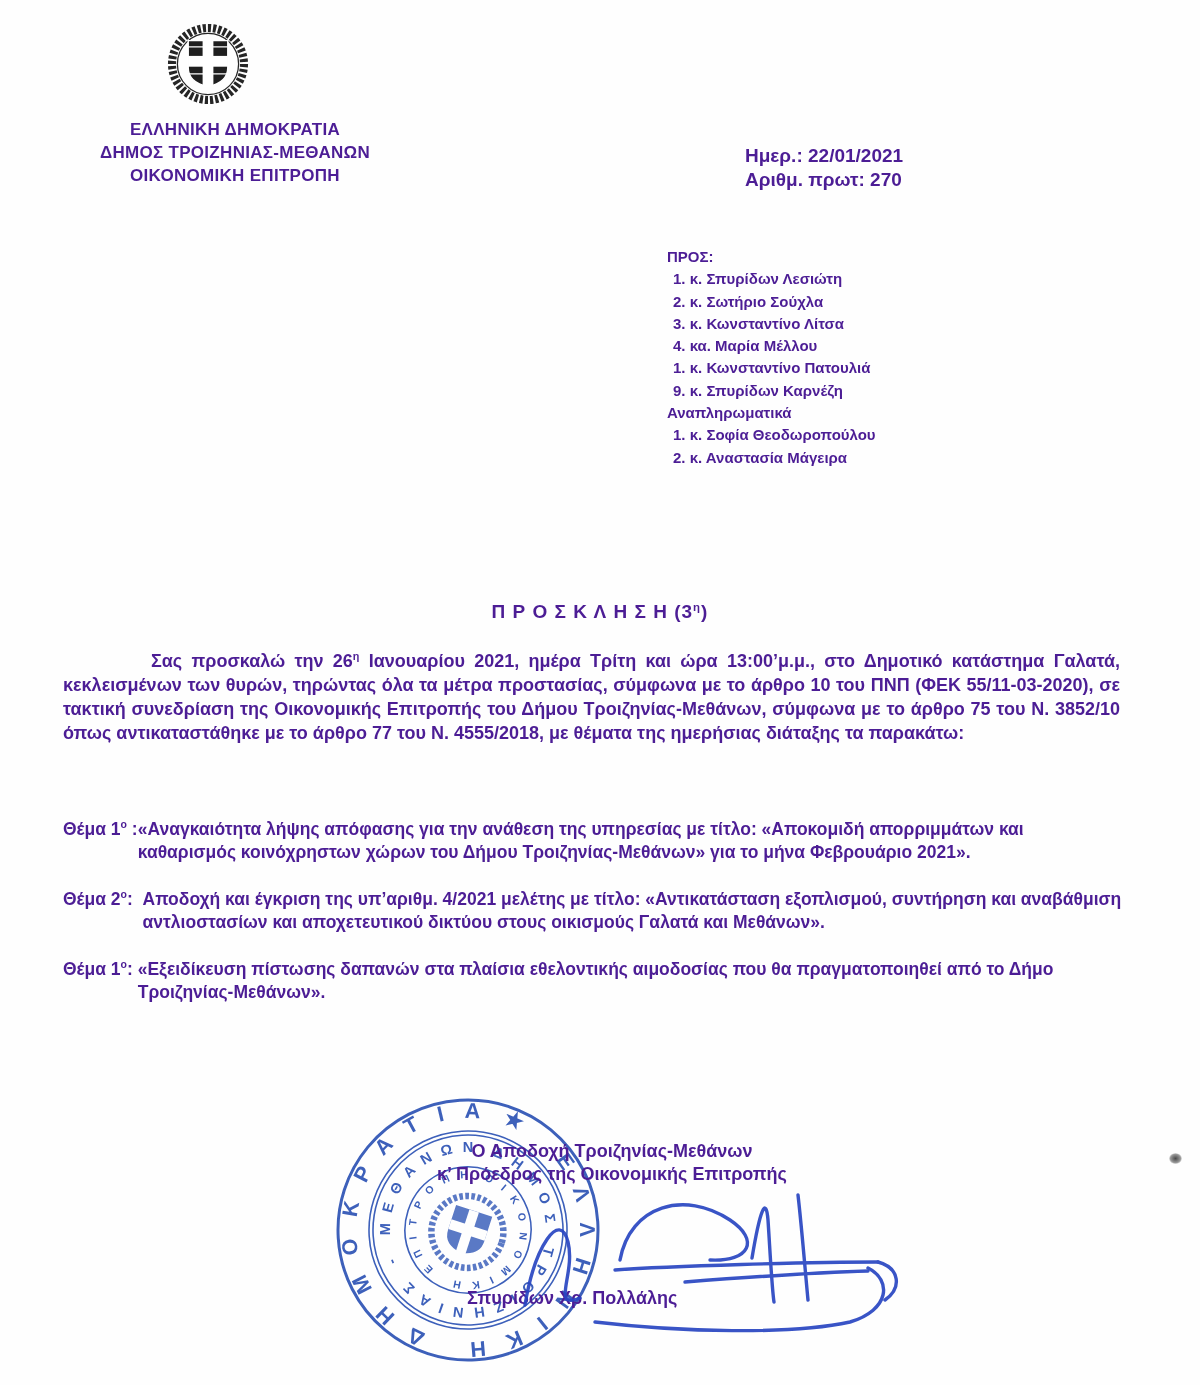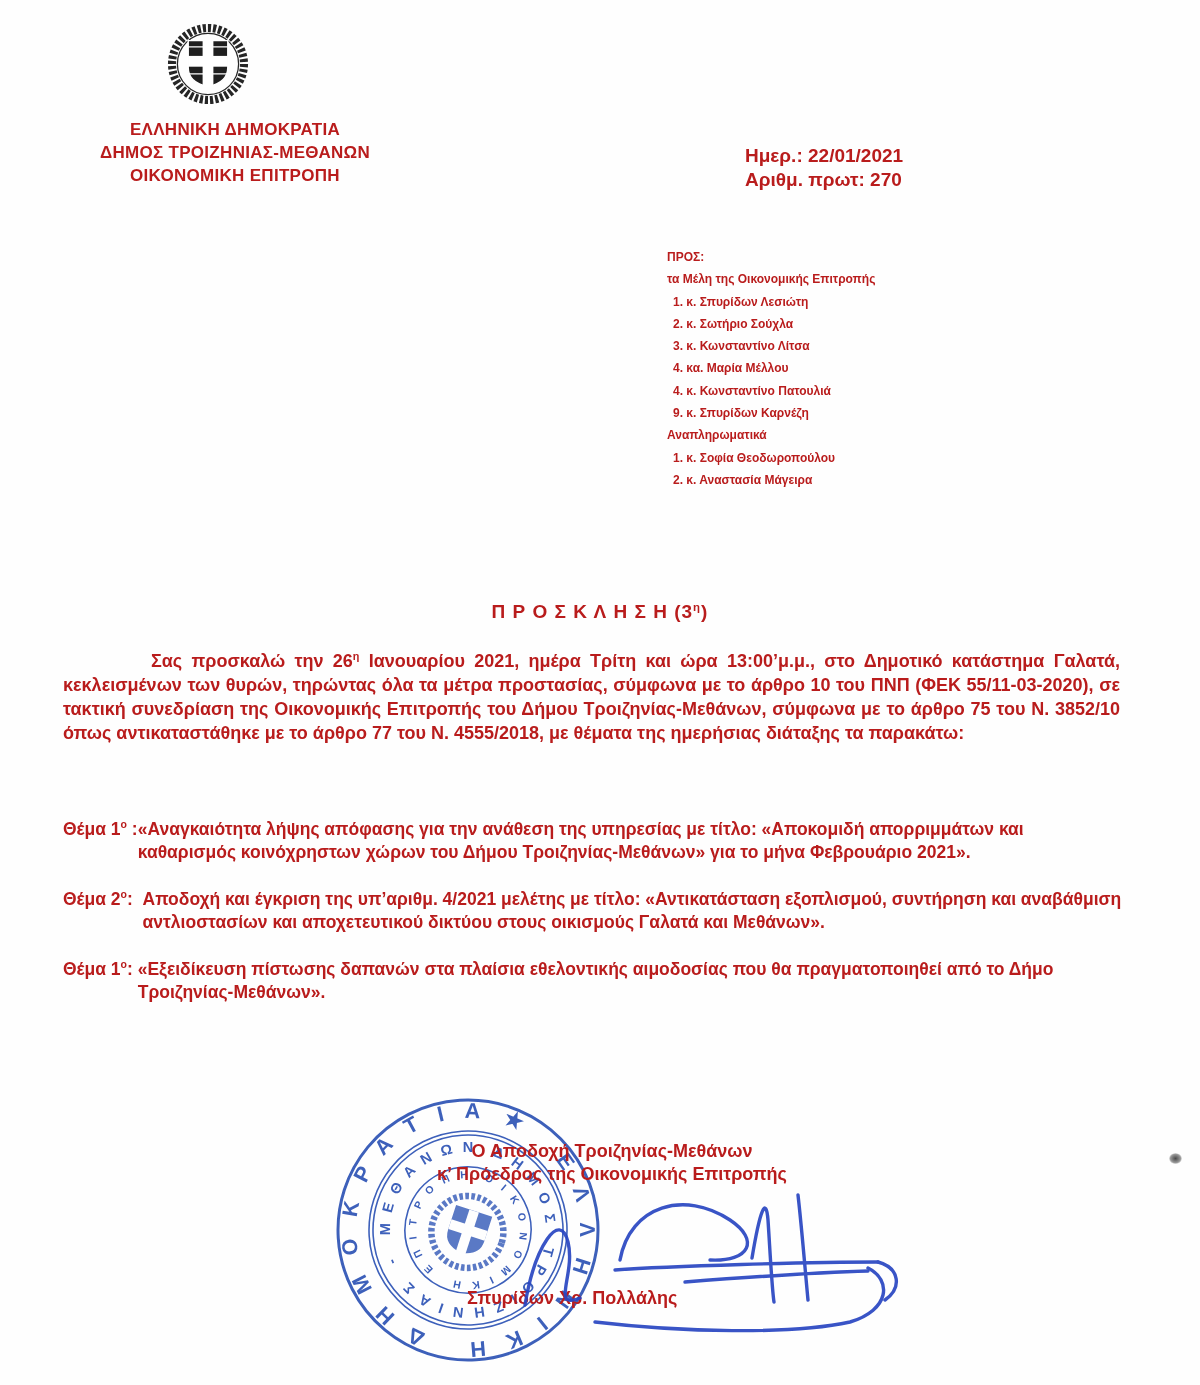--- a/index.html
+++ b/index.html
@@ -1,32 +1,32 @@
 <!DOCTYPE html>
 <html><head>
 <meta charset="utf-8">
 <style>
   html,body{margin:0;padding:0;background:#ffffff;}
   .page{
     position:relative; width:1200px; height:1385px; overflow:hidden;
     background:#fefefe;
     font-family:"Liberation Sans", sans-serif;
-    font-weight:700; color:#b91c1c;
+    font-weight:700; color:#4c1d95;
     -webkit-font-smoothing:antialiased;
   }
   .abs{position:absolute;}
   
   .emblem-top{left:163px; top:16px; width:90px; height:96px;}
   
   .org-block{left:70px; top:118px; width:330px; text-align:center;
     font-size:17px; line-height:23px; letter-spacing:.3px; z-index:2;}
   
   .meta-block{left:745px; top:144px; width:300px; font-size:19px; line-height:24px; z-index:2;}
   
-  .recipients{left:667px; top:246px; width:420px; font-size:12px; line-height:22.3px; z-index:2;}
+  .recipients{left:667px; top:246px; width:420px; font-size:15px; line-height:22.3px; z-index:2;}
   .recipients .indented{padding-left:6px;}
   
   .title-row{left:0; top:601px; width:1200px; text-align:center; font-size:19px; letter-spacing:1px; z-index:2;}
   
   .body-par{left:63px; top:649px; width:1057px; font-size:18px; line-height:24px;
     text-align:justify; text-indent:88px; margin:0; z-index:2;}
   sup{font-size:.6em; vertical-align:super; line-height:0;}
   
   .topics{left:63px; top:818px; width:1063px; z-index:2;}
   .topic{display:flex; align-items:flex-start; font-size:17.5px; line-height:22.5px; margin-bottom:25px;justify-content:center;}
@@ -68,26 +68,25 @@
     <div>ΟΙΚΟΝΟΜΙΚΗ ΕΠΙΤΡΟΠΗ</div>
   </div>
 
   <div class="abs meta-block">
     <div>Ημερ.: 22/01/2021</div>
     <div>Αριθμ. πρωτ: 270</div>
   </div>
 
   <div class="abs recipients">
     <div>ΠΡΟΣ:</div>
-    <div>τα Μέλη της Οικονομικής Επιτροπής</div>
     <div class="indented">1. κ. Σπυρίδων Λεσιώτη</div>
     <div class="indented">2. κ. Σωτήριο Σούχλα</div>
     <div class="indented">3. κ. Κωνσταντίνο Λίτσα</div>
     <div class="indented">4. κα. Μαρία Μέλλου</div>
-    <div class="indented">4. κ. Κωνσταντίνο Πατουλιά</div>
+    <div class="indented">1. κ. Κωνσταντίνο Πατουλιά</div>
     <div class="indented">9. κ. Σπυρίδων Καρνέζη</div>
     <div>Αναπληρωματικά</div>
     <div class="indented">1. κ. Σοφία Θεοδωροπούλου</div>
     <div class="indented">2. κ. Αναστασία Μάγειρα</div>
   </div>
 
   <div class="abs title-row">
     <span class="pre">Π Ρ Ο Σ Κ Λ Η Σ Η (3</span><sup>η</sup><span>)</span>
   </div>
 

